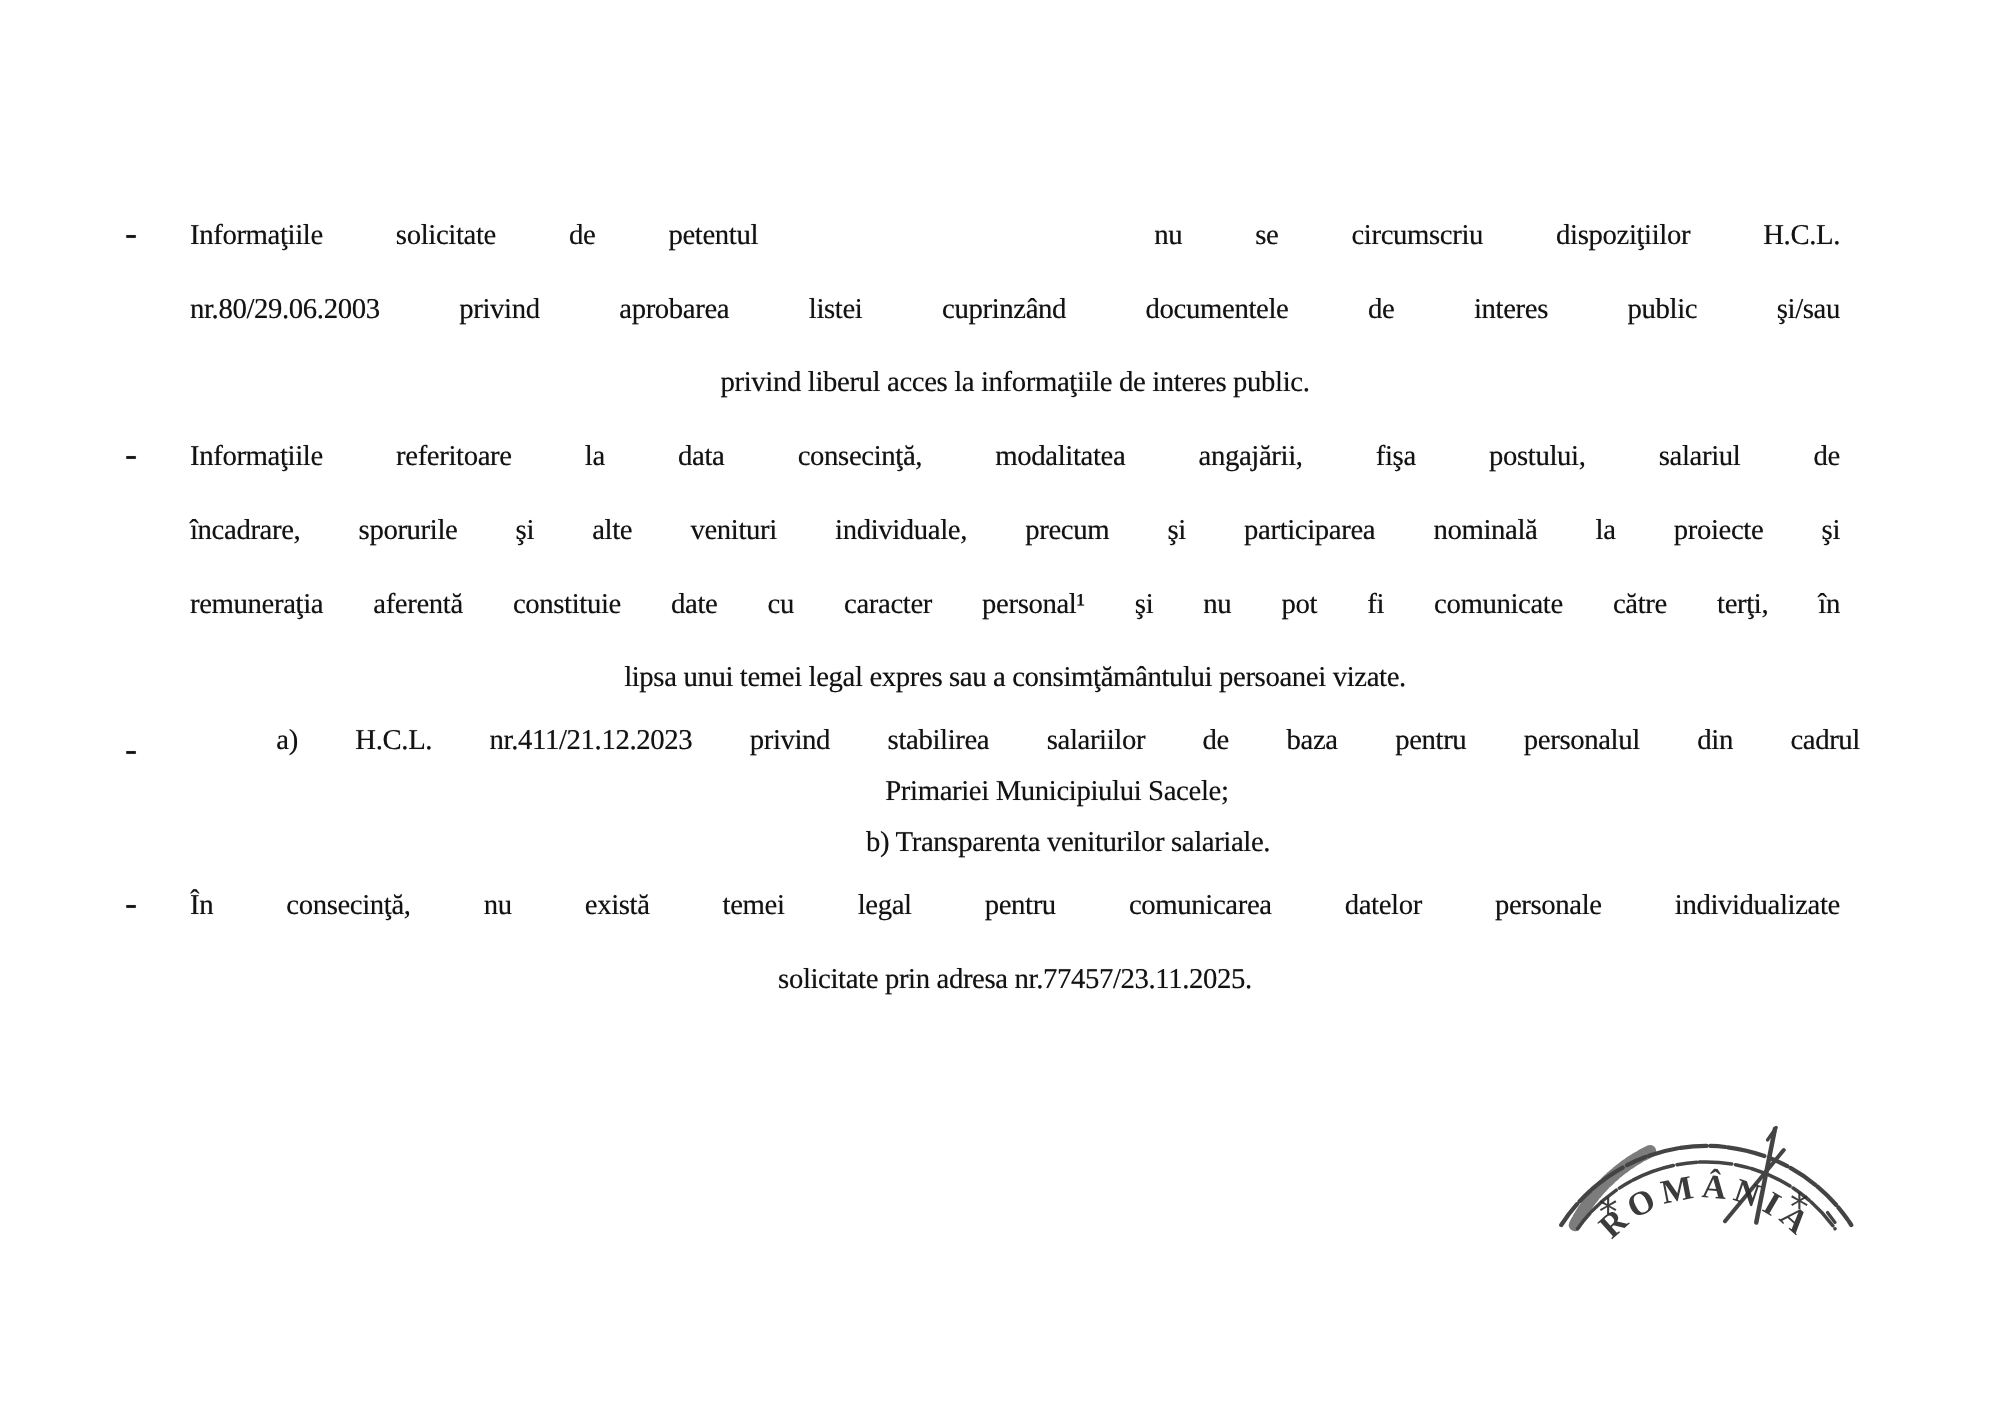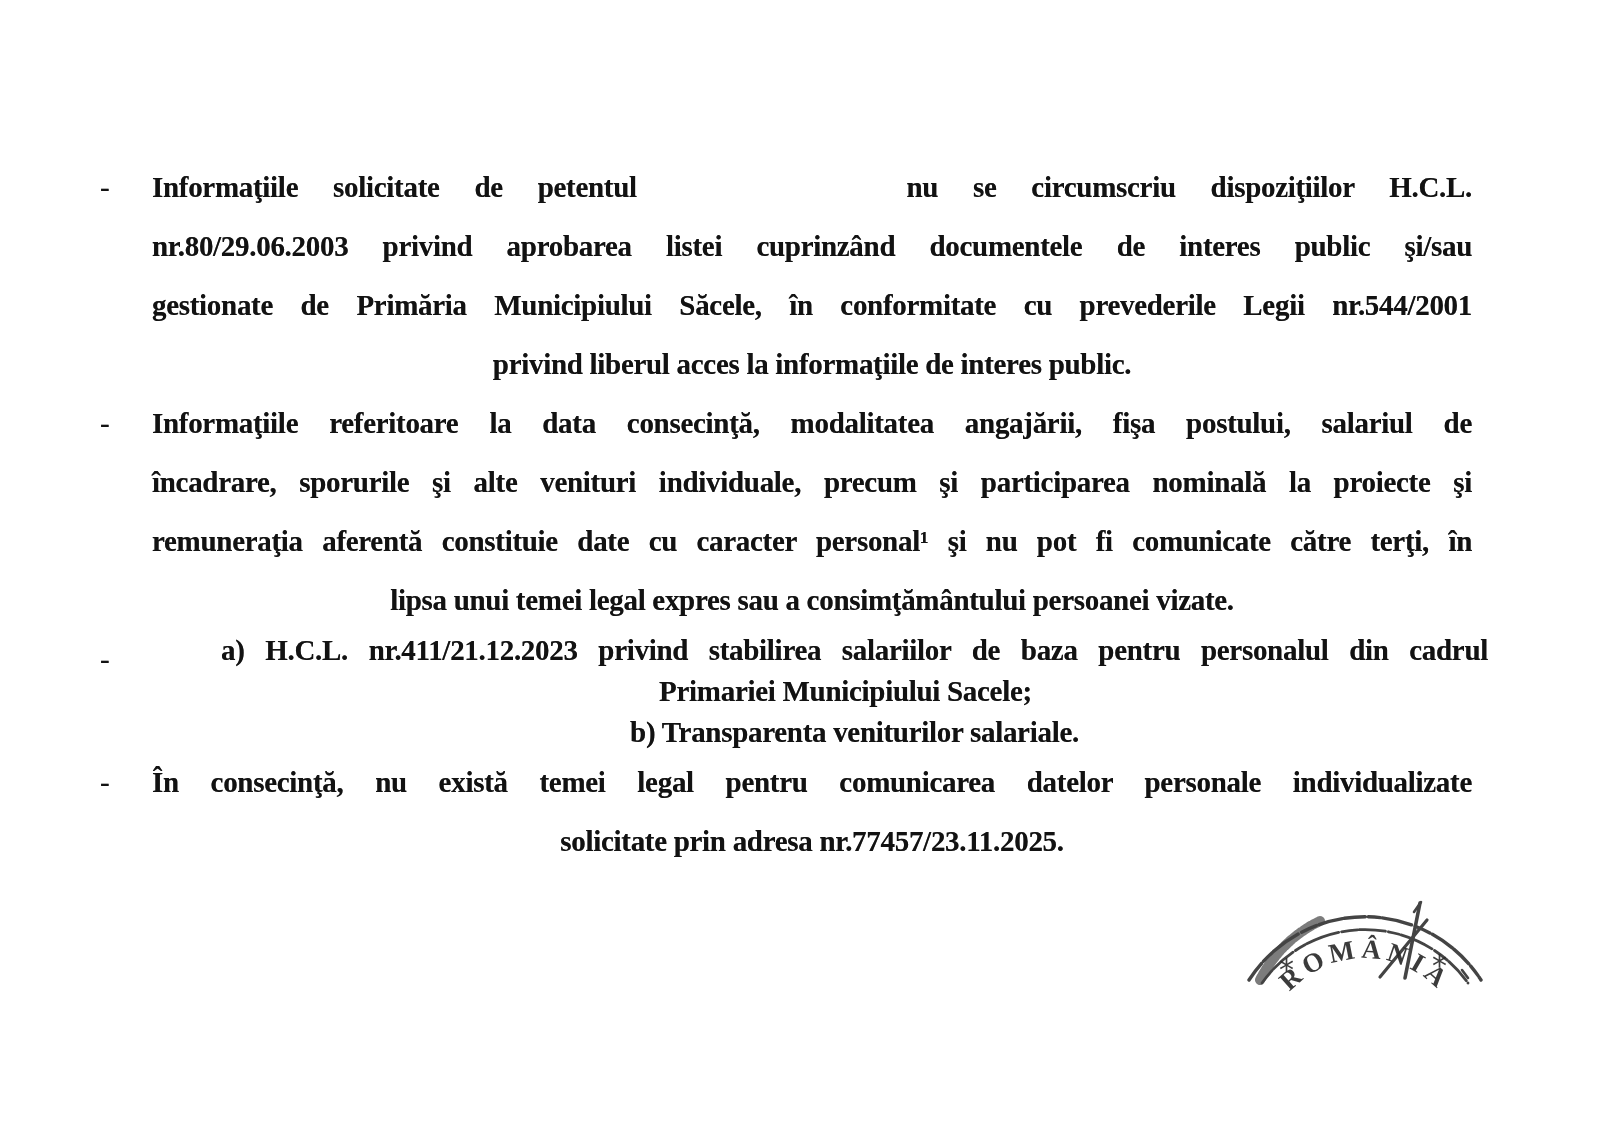--- a/index.html
+++ b/index.html
@@ -17,23 +17,22 @@
     width: 1380px;
     text-shadow: 0 0 0.6px rgba(0,0,0,0.55); 
   }
   .bullet { display: flex; align-items: flex-start; }
   .marker {
     flex: 0 0 52px; width: 52px;
     font-size: 29px; line-height: 59px;
   }
   .content {
     flex: 0 0 1320px; width: 1320px;
-    font-size: 29px; line-height: 59px;
+    font-size: 23px; line-height: 59px;
     letter-spacing: -0.3px;
-    font-weight: bold;
   }
   .line { min-height: 59px; text-align: center; }
   .just { text-align: justify; text-align-last: justify; }
   .gap { display: inline-block; width: 200px; height: 2px; }
   .sub {
     margin-left: 51px; width: 1285px;
     line-height: 41px;
   }
   .sub .line { min-height: 41px; }
   .indent { text-indent: 18px; }
@@ -51,21 +50,20 @@
 
   <div class="bullet">
     <div class="marker">-</div>
     <div class="content">
       <div class="line just">
         <span>Informaţiile solicitate de petentul</span>
         <span class="gap"></span>
         <span>nu se circumscriu dispoziţiilor H.C.L.</span>
       </div>
       <div class="line just">nr.80/29.06.2003 privind aprobarea listei cuprinzând documentele de interes public şi/sau</div>
-      <div class="line just">gestionate de Primăria Municipiului Săcele, în conformitate cu prevederile Legii nr.544/2001</div>
       <div class="line">privind liberul acces la informaţiile de interes public.</div>
     </div>
   </div>
 
   <div class="bullet">
     <div class="marker">-</div>
     <div class="content">
       <div class="line just">Informaţiile referitoare la data consecinţă, modalitatea angajării, fişa postului, salariul de</div>
       <div class="line just">încadrare, sporurile şi alte venituri individuale, precum şi participarea nominală la proiecte şi</div>
       <div class="line just">remuneraţia aferentă constituie date cu caracter personal¹ şi nu pot fi comunicate către terţi, în</div>

